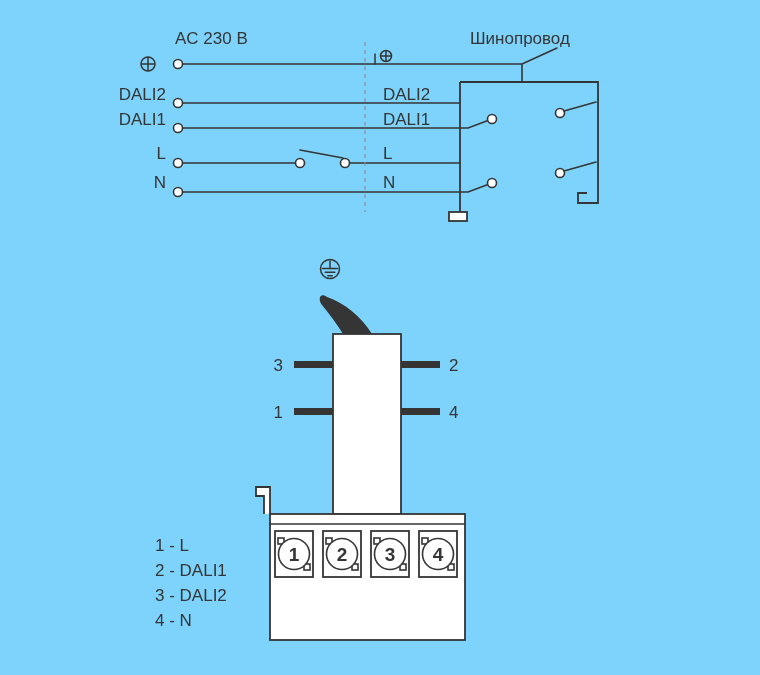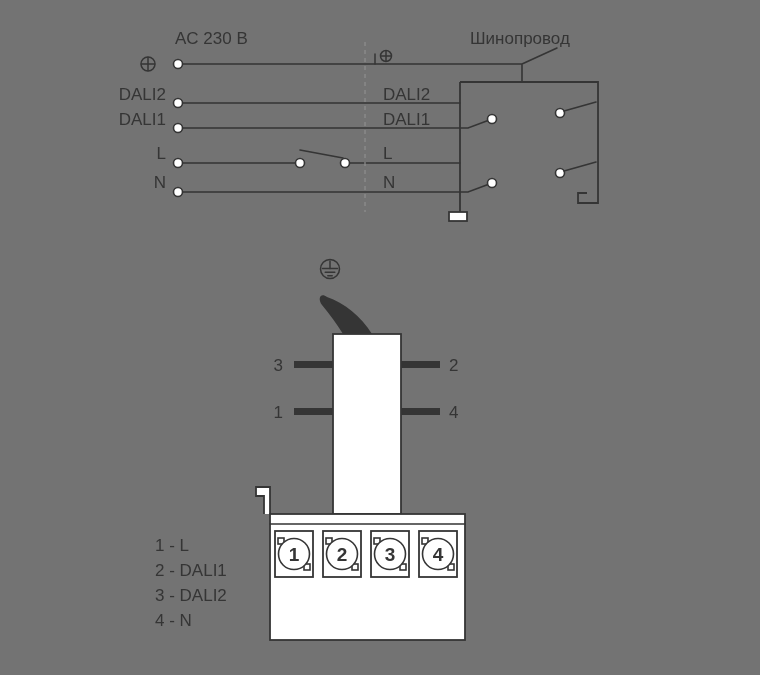--- a/index.html
+++ b/index.html
@@ -1,17 +1,17 @@
 <!DOCTYPE html>
 <html style="--ink: #353535;"><head>
 <meta charset="utf-8">
 <style>
   :root { --ink: #353535; }
   html, body { margin: 0; padding: 0; background: #ffffff; }
-  .stage { position: relative; width: 760px; height: 675px; background: #737373; overflow: hidden; }
+  .stage { position: relative; width: 760px; height: 675px; background: #7dd3fc; overflow: hidden; }
   .lbl  { font-family: "Liberation Sans", "DejaVu Sans", sans-serif; font-size: 17px; fill: var(--ink); }
   .num  { font-family: "Liberation Sans", "DejaVu Sans", sans-serif; font-size: 19px; font-weight: bold; fill: var(--ink); }
   .wire { fill: none; stroke: var(--ink); stroke-width: 1.6; stroke-linecap: round; }
   .outline { fill: none; stroke: var(--ink); stroke-width: 1.8; stroke-linejoin: miter; }
   .node { fill: #ffffff; stroke: var(--ink); stroke-width: 1.6; }
   .boxw { fill: #ffffff; stroke: var(--ink); stroke-width: 1.8; }
   .solid { fill: var(--ink); stroke: none; }
   .dashed { fill: none; stroke: #8f8f8f; stroke-width: 1.2; stroke-dasharray: 4 4; }
   .sym { fill: none; stroke: var(--ink); stroke-width: 1.5; stroke-linecap: round; }
 </style>

